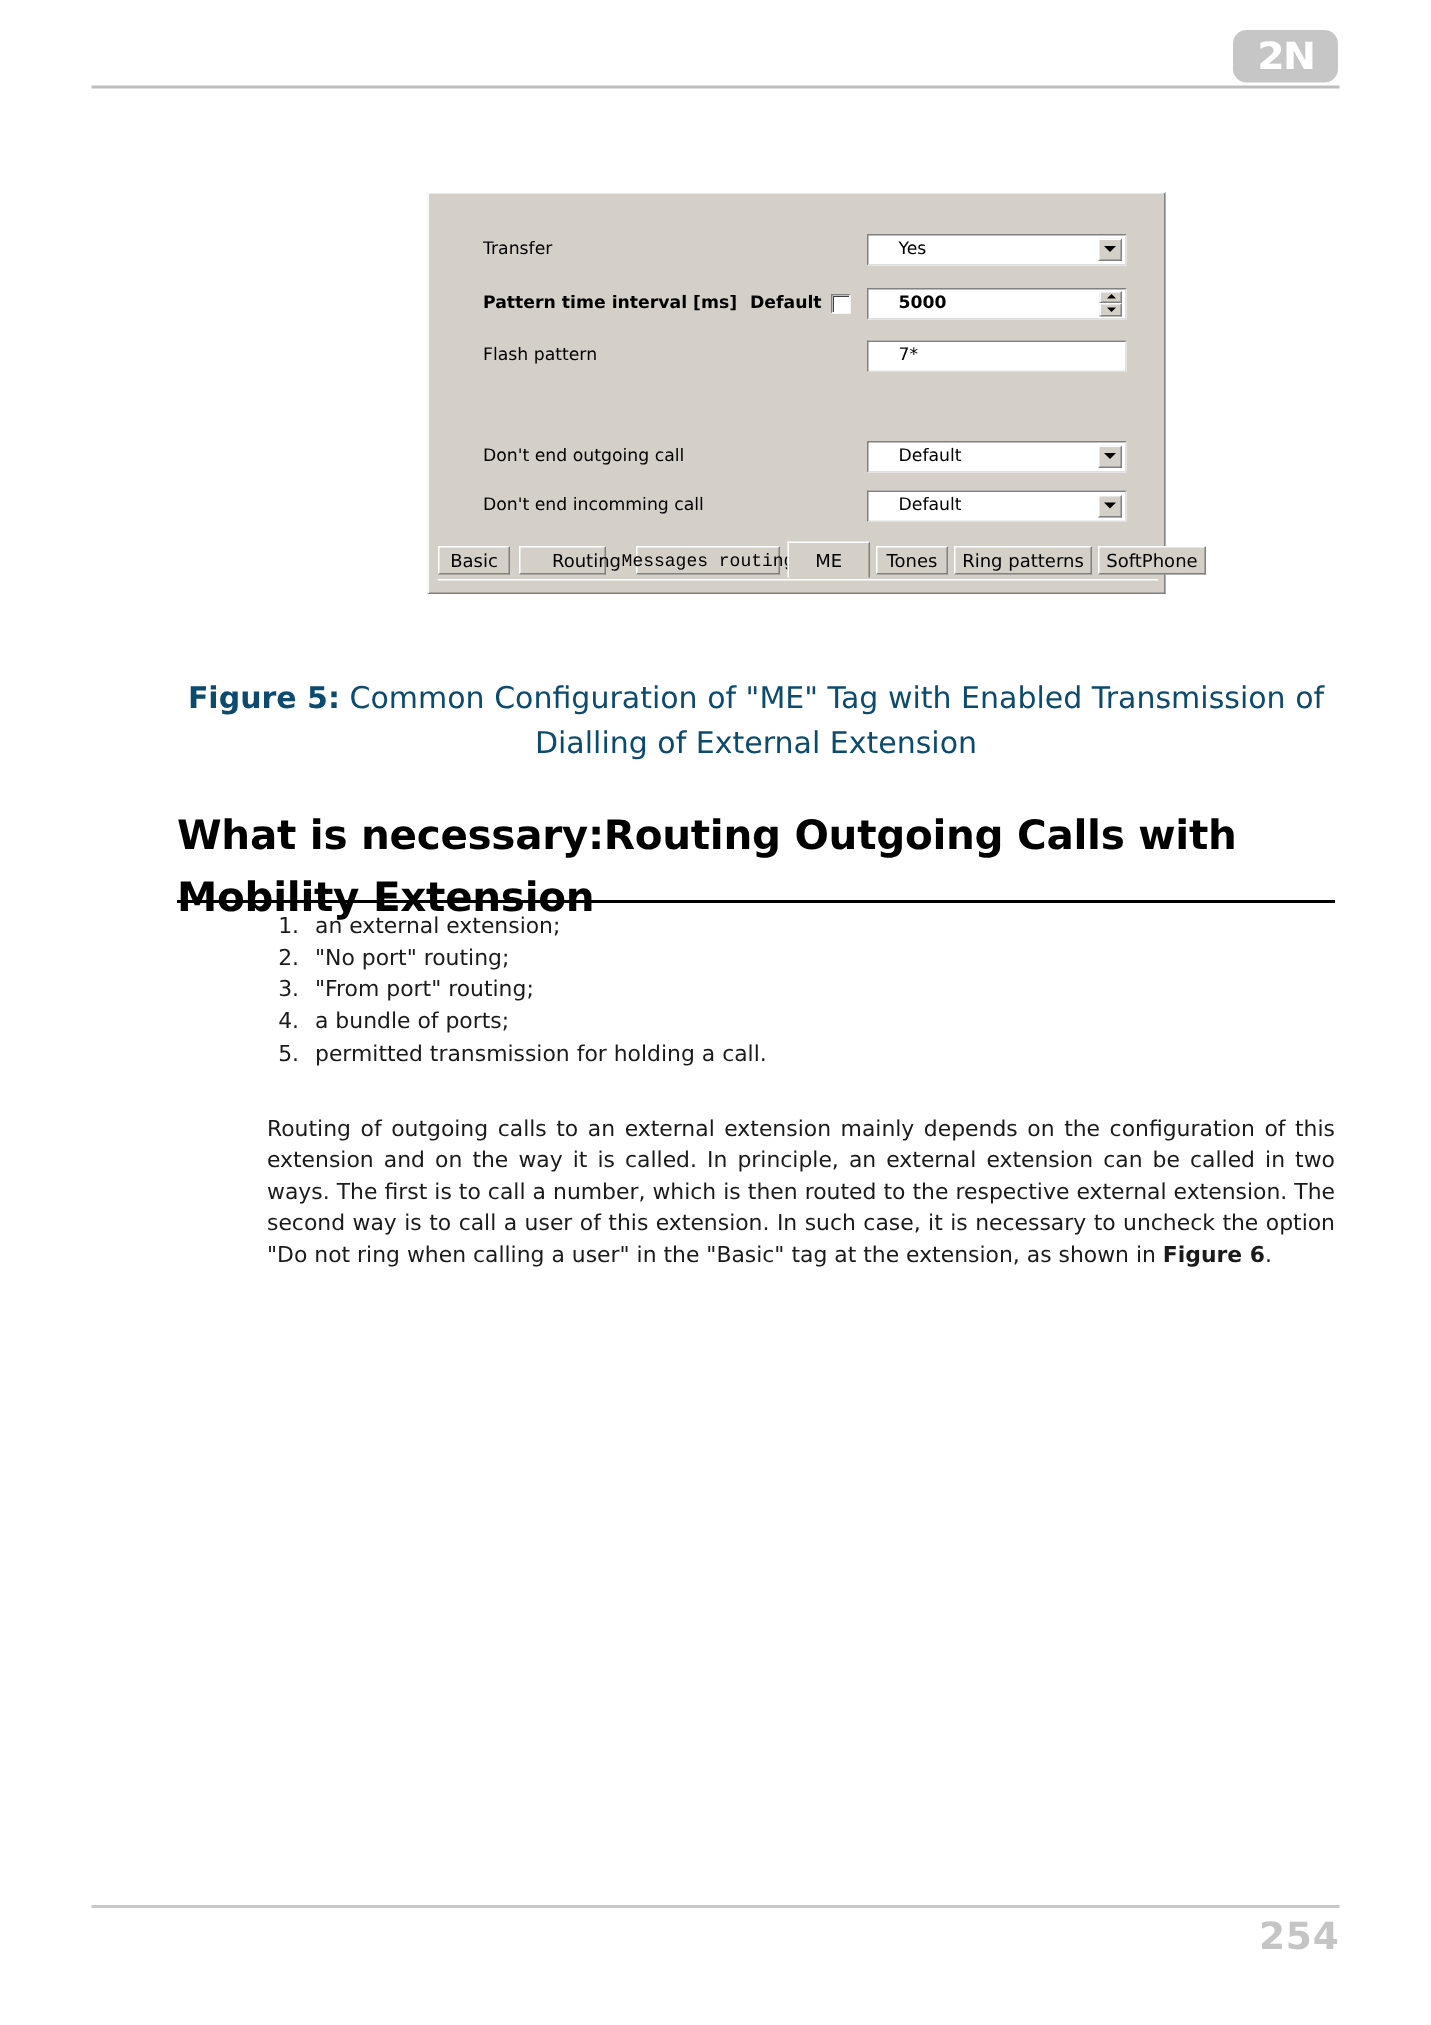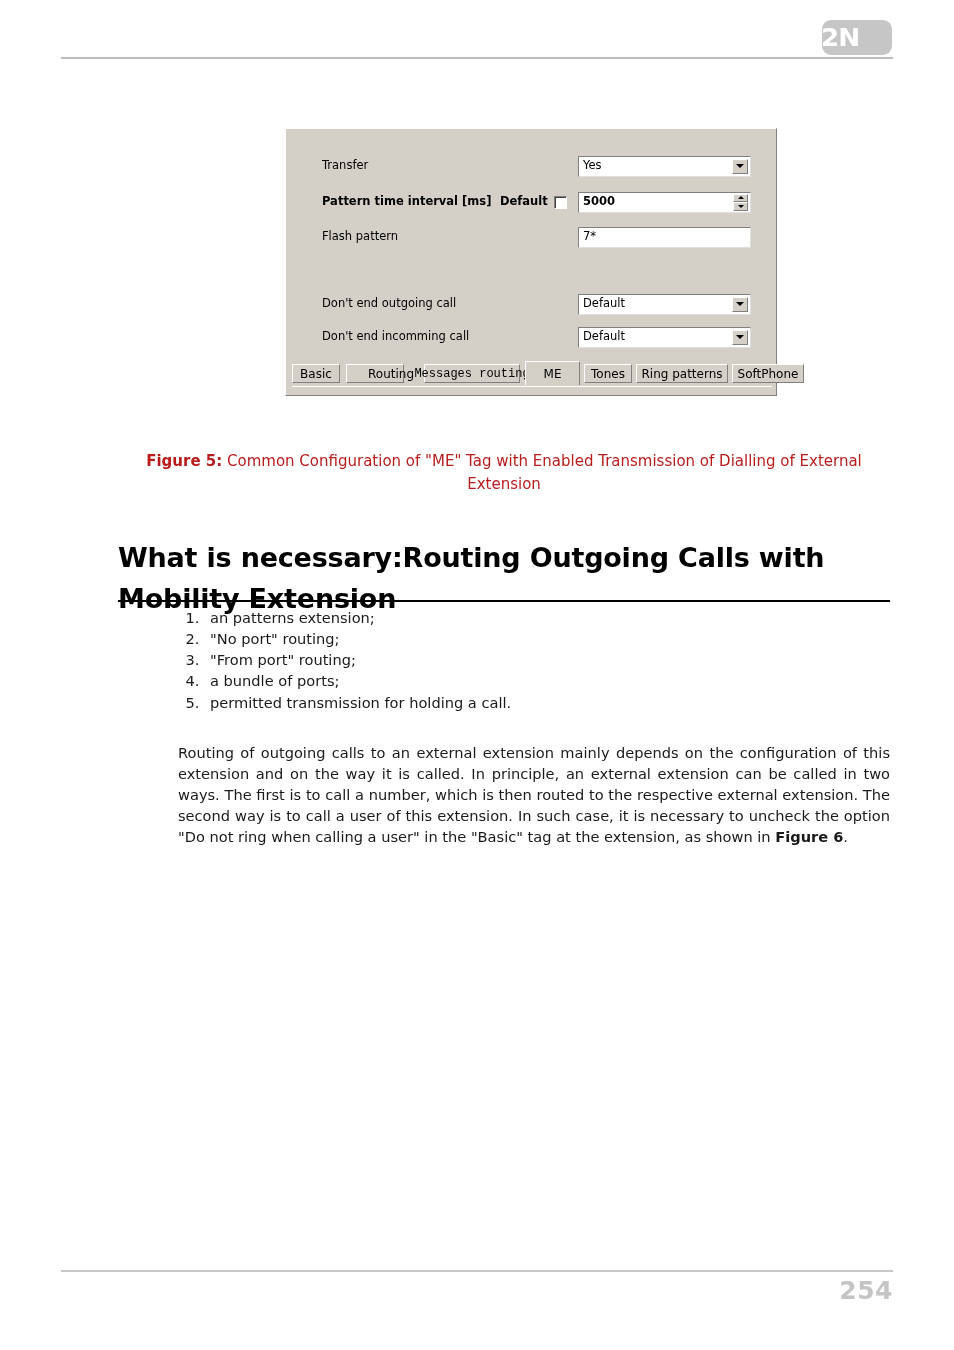--- a/index.html
+++ b/index.html
@@ -26,21 +26,21 @@
   .logo {
     position: absolute;
     right: 62px;
     top: 20px;
     width: 70px;
     height: 35px;
     background: #c6c6c6;
     border-radius: 9px;
     display: flex;
     align-items: center;
-    justify-content: flex-start;
+    justify-content: center;
   }
   .logo-text {
     font-family: "DejaVu Sans", sans-serif;
     font-weight: bold;
     font-size: 25px;
     letter-spacing: -1px;
     color: #ffffff;
     line-height: 1;
     transform: scaleX(1.05);
   }
@@ -138,21 +138,21 @@
     background: #ffffff;
     border-top: 1px solid #808080;
     border-left: 1px solid #808080;
     border-right: 1px solid #dfdfdf;
     border-bottom: 1px solid #dfdfdf;
     box-sizing: border-box;
     display: flex;
     align-items: center;
   }
   .field-text {
-    padding-left: 4px;
+    padding-left: 20px;
     font-size: 11.5px;
     color: #000;
     line-height: 1;
     white-space: nowrap;
   }
   .combo-btn {
     position: absolute;
     right: 2px;
     top: 2px;
     width: 16px;
@@ -249,23 +249,23 @@
   }
 
   
   .figure-caption {
     position: absolute;
     left: 118px;
     top: 450px;
     width: 772px;
     text-align: center;
     font-family: "DejaVu Sans", sans-serif;
-    font-size: 15px;
+    font-size: 20px;
     line-height: 1.5;
-    color: #b91c1c;
+    color: #0c4a6e;
   }
   .figure-caption b { font-weight: bold; }
 
   .section-heading {
     position: absolute;
     left: 118px;
     top: 519px;
     width: 778px;
     font-family: "DejaVu Sans", sans-serif;
     font-weight: bold;
@@ -393,21 +393,21 @@
 </div>
 
 <div class="figure-caption">
   <b>Figure 5:</b><span> Common Configuration of "ME" Tag with Enabled Transmission of Dialling of External Extension</span>
 </div>
 
 <h1 class="section-heading">What is necessary:Routing Outgoing Calls with Mobility Extension</h1>
 <div class="heading-rule"></div>
 
 <ol class="reqs">
-  <li>an patterns extension;</li>
+  <li>an external extension;</li>
   <li>"No port" routing;</li>
   <li>"From port" routing;</li>
   <li>a bundle of ports;</li>
   <li>permitted transmission for holding a call.</li>
 </ol>
 
 <p class="body-para"><span>Routing of outgoing calls to an external extension mainly depends on the configuration of this extension and on the way it is called. In principle, an external extension can be called in two ways. The first is to call a number, which is then routed to the respective external extension. The second way is to call a user of this extension. In such case, it is necessary to uncheck the option "Do not ring when calling a user" in the "Basic" tag at the extension, as shown in </span><b>Figure 6</b><span>.</span></p>
 
 <div class="footer-rule"></div>
 <div class="page-number">254</div>

